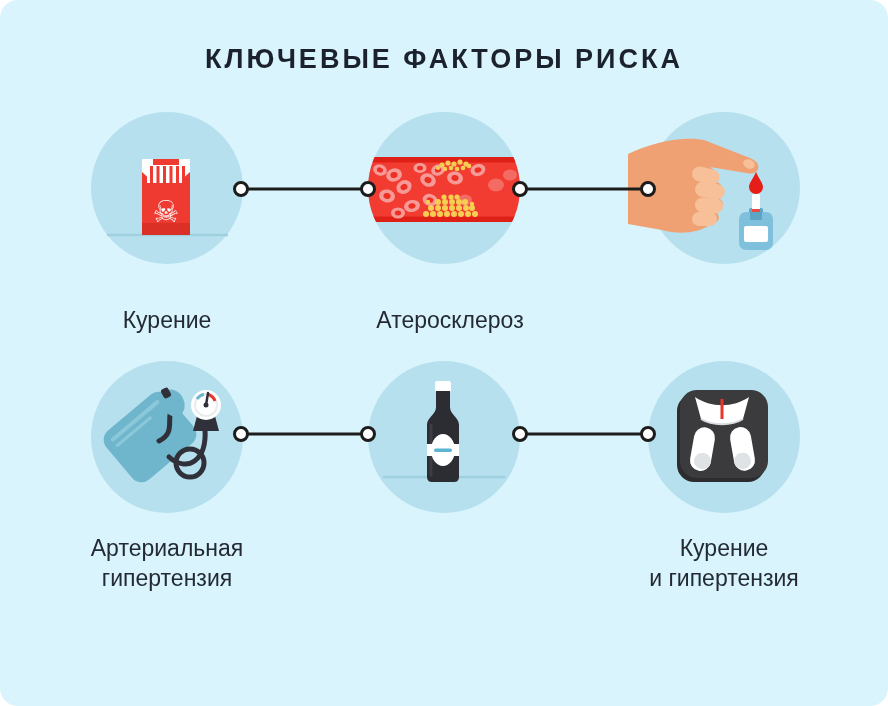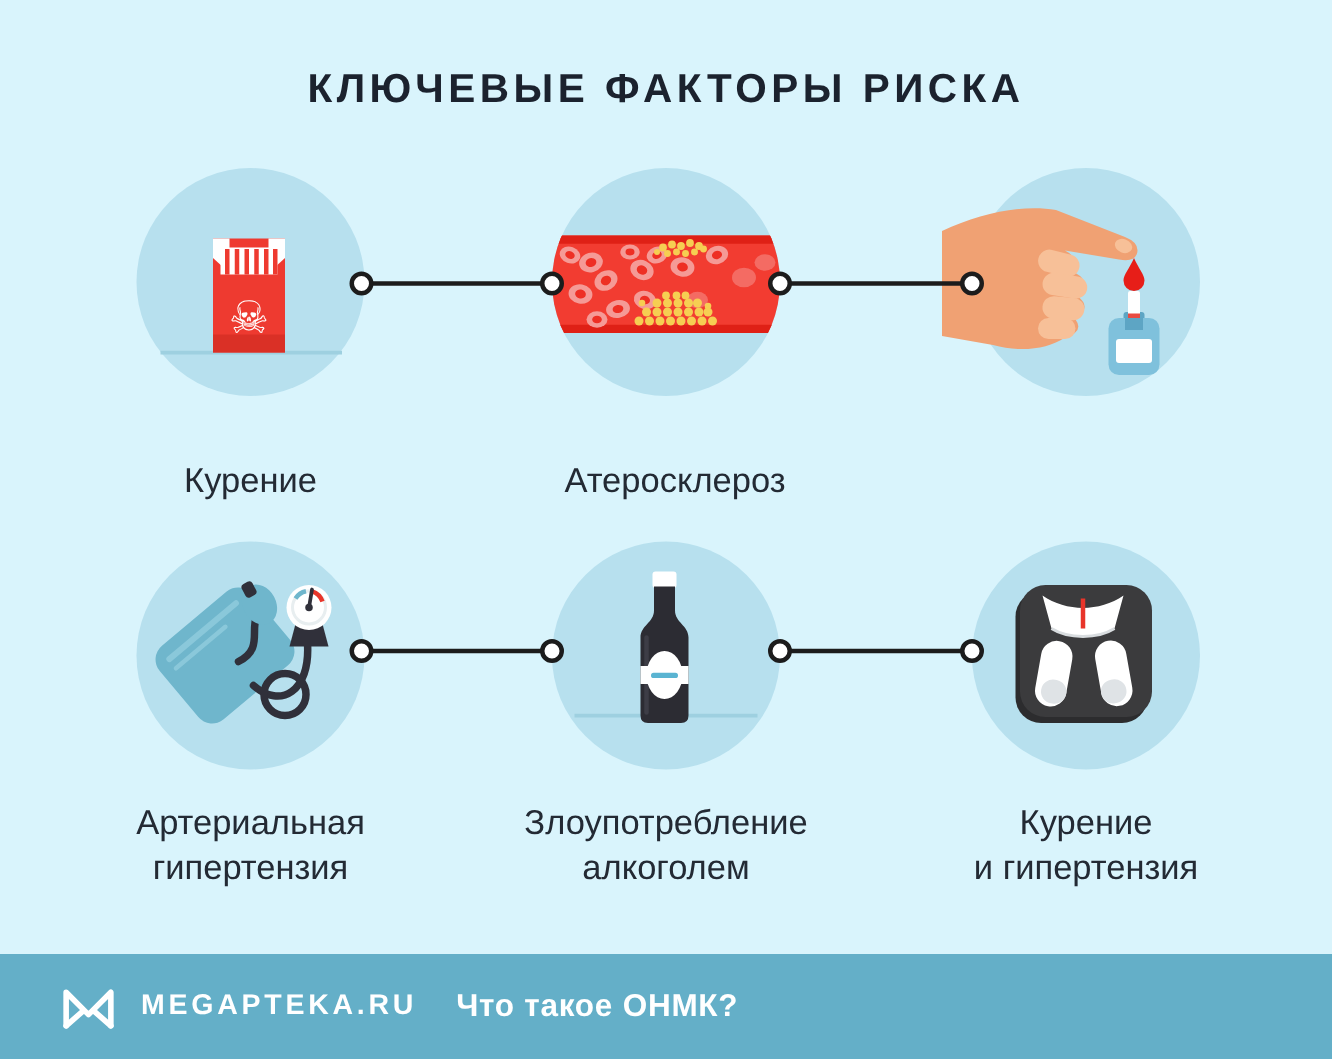--- a/index.html
+++ b/index.html
@@ -1,19 +1,20 @@
 <!DOCTYPE html>
 <html style="--background: #d9f4fc; --circle-fill: #b7e0ee; --connector: #1c1c1c; --title-text: #1b222e; --label-text: #232a34; --footer-bar: #64afc8; --footer-text: #ffffff; --accent-red: #ee3a30; --plaque-yellow: #f6ce52;"><head>
 <meta charset="utf-8">
 <style>
   html,body{margin:0;padding:0;background:#fff;}
   .poster{
     position:relative;width:888px;height:706px;overflow:hidden;
     background:var(--background,#d9f4fc);
     font-family:"Liberation Sans",sans-serif;
+    border-radius:18px;
   }
   .title{
     position:absolute;top:44px;left:0;width:888px;text-align:center;
     font-size:27px;font-weight:bold;letter-spacing:3px;
     color:var(--title-text,#1b222e);
   }
   .circle{
     position:absolute;width:152px;height:152px;border-radius:50%;
     background:var(--circle-fill,#b7e0ee);
   }
@@ -277,33 +278,19 @@
   </div>
   <div class="flabel" style="left:300px;top:305px">
     <span>Атеросклероз</span>
       <span></span>
   </div>
 
   <div class="flabel" style="left:17px;top:533px">
     <span>Артериальная</span>
       <span>гипертензия</span>
   </div>
-  <div class="flabel" style="left:294px;top:533px">
-    <span>Злоупотребление</span>
-      <span>алкоголем</span>
-  </div>
   <div class="flabel" style="left:574px;top:533px">
     <span>Курение</span>
       <span>и гипертензия</span>
   </div>
 
-  <div class="footer">
-    <svg class="logo" width="42" height="40" viewBox="0 0 62 56">
-      <g stroke="#ffffff" stroke-width="5.5" fill="none" stroke-linecap="round" stroke-linejoin="round">
-        <path d="M9 47 V14 L31 36 L53 14 V47"></path>
-        <path d="M9 47 L25 33 M53 47 L37 33"></path>
-      </g>
-    </svg>
-    <span class="brand">MEGAPTEKA.RU</span>
-    <span class="question">Что такое ОНМК?</span>
-  </div>
 
 </div>
 
 </body></html>

